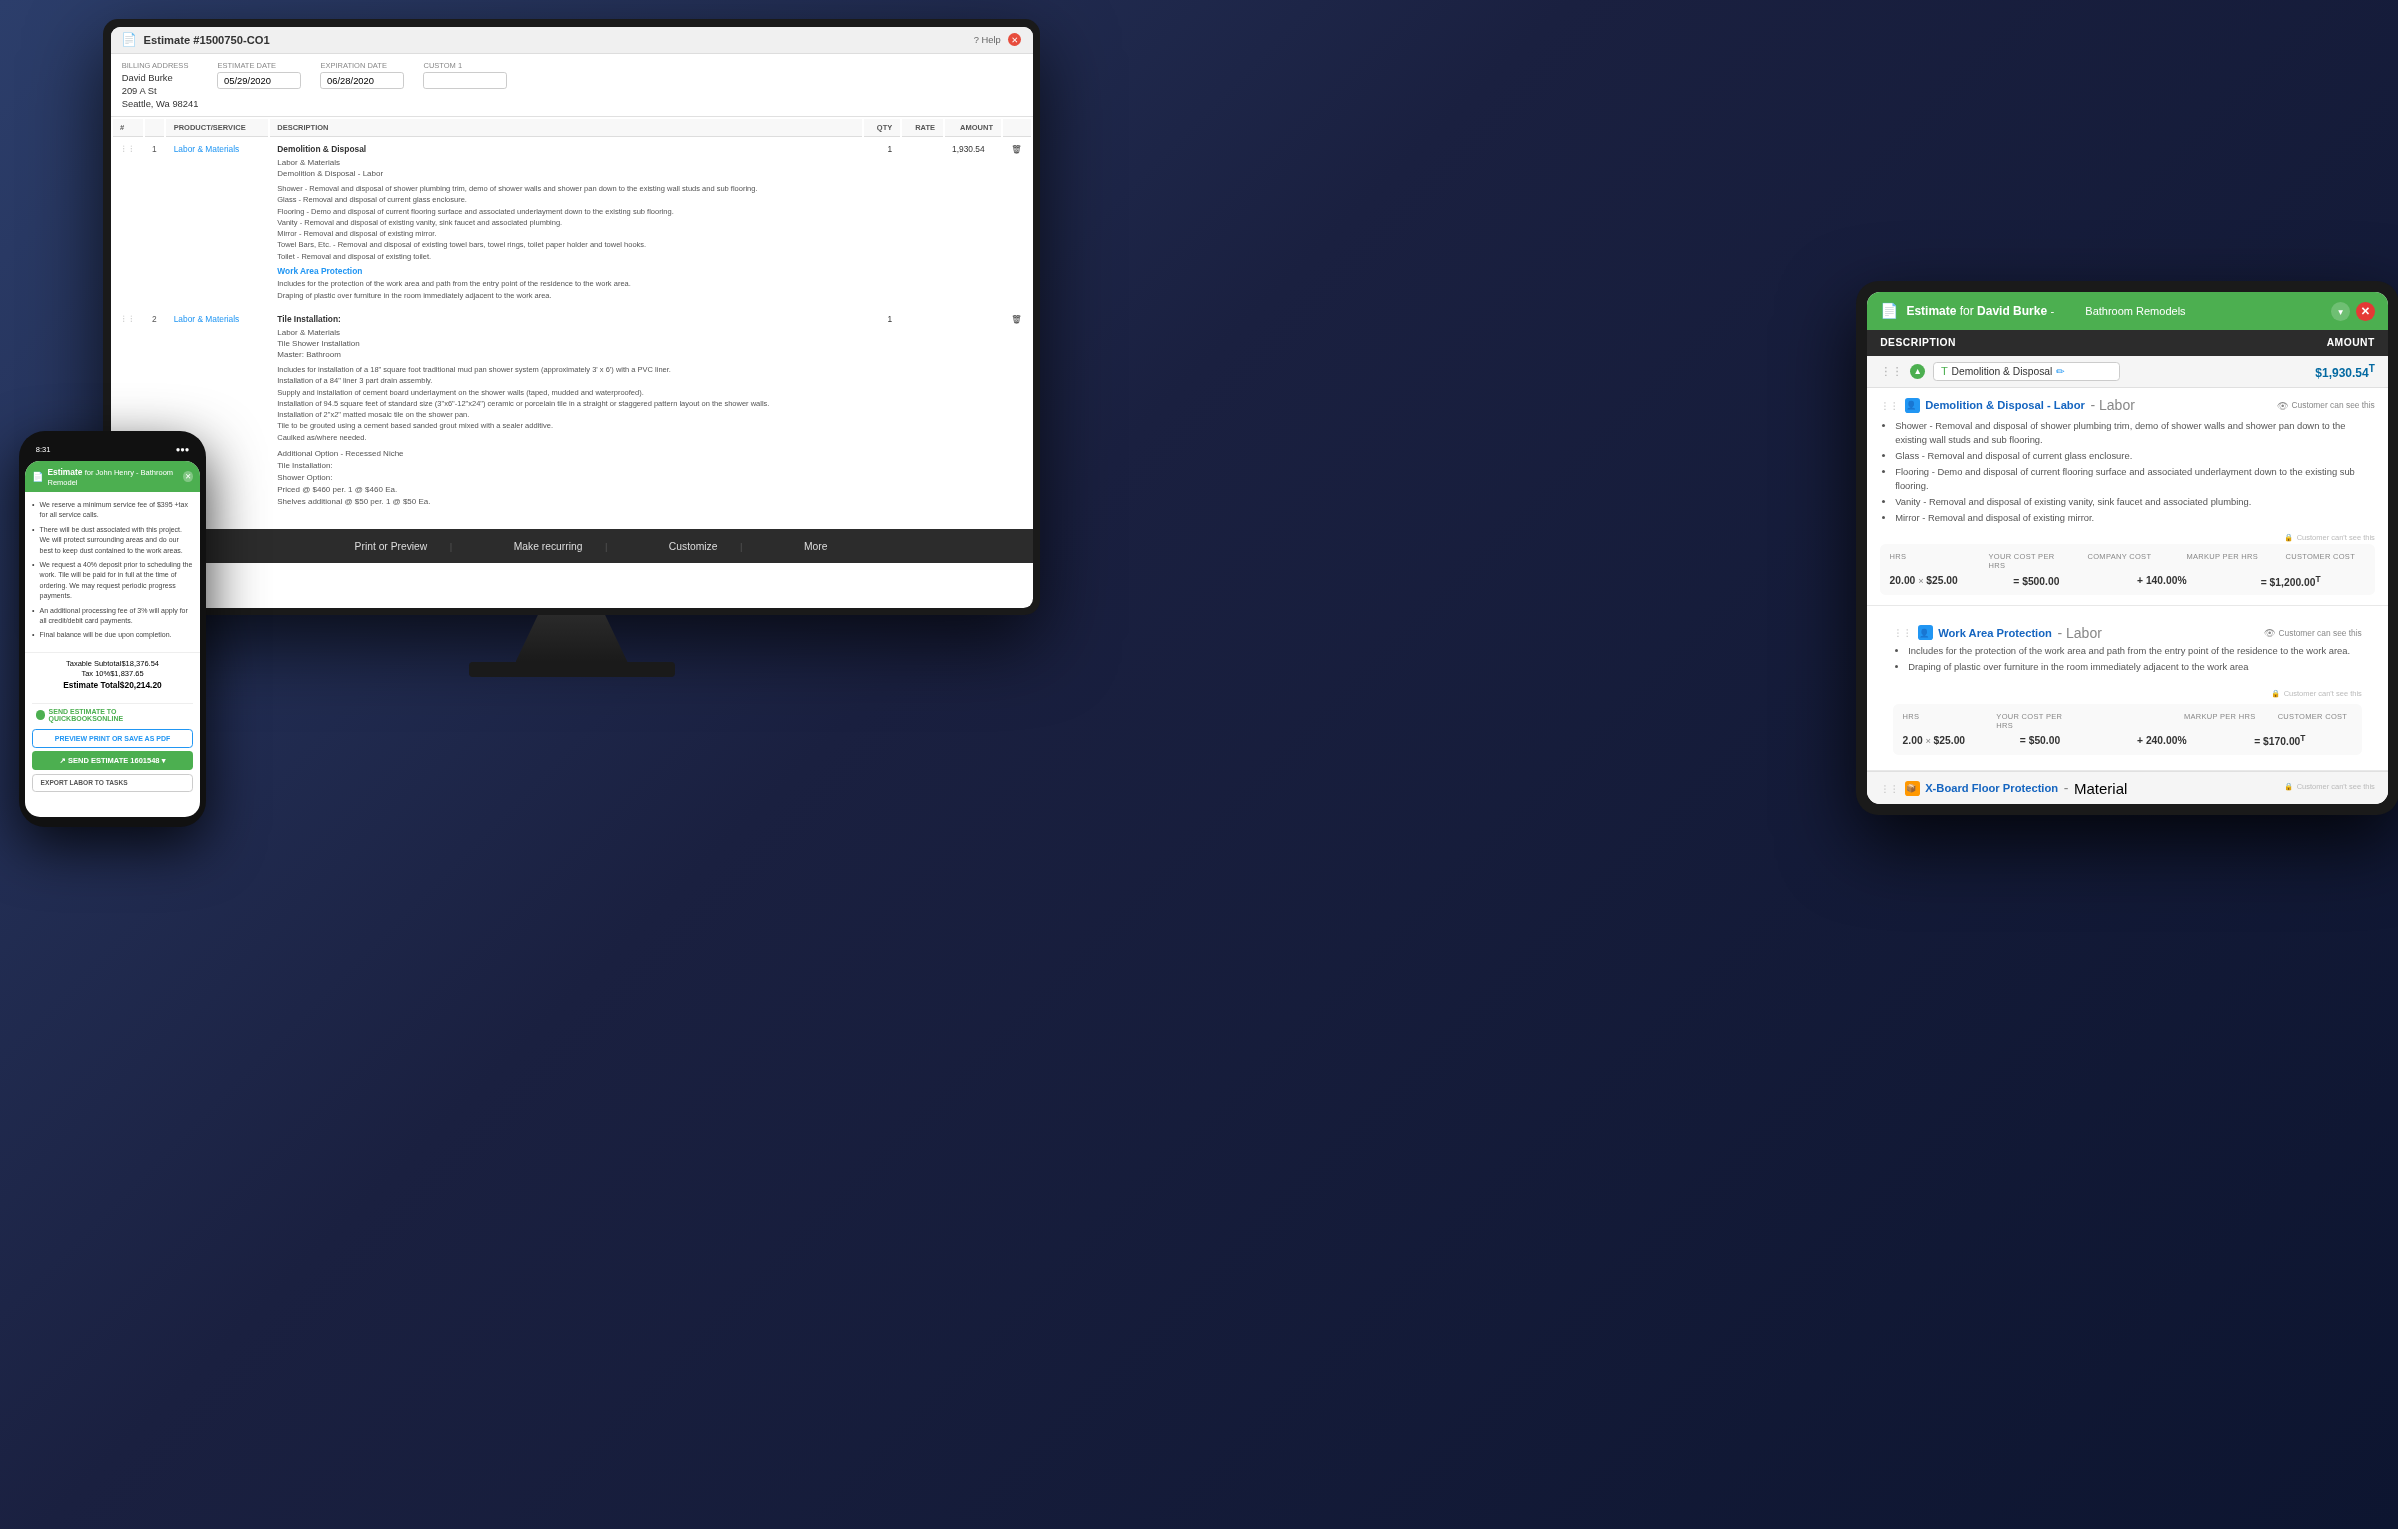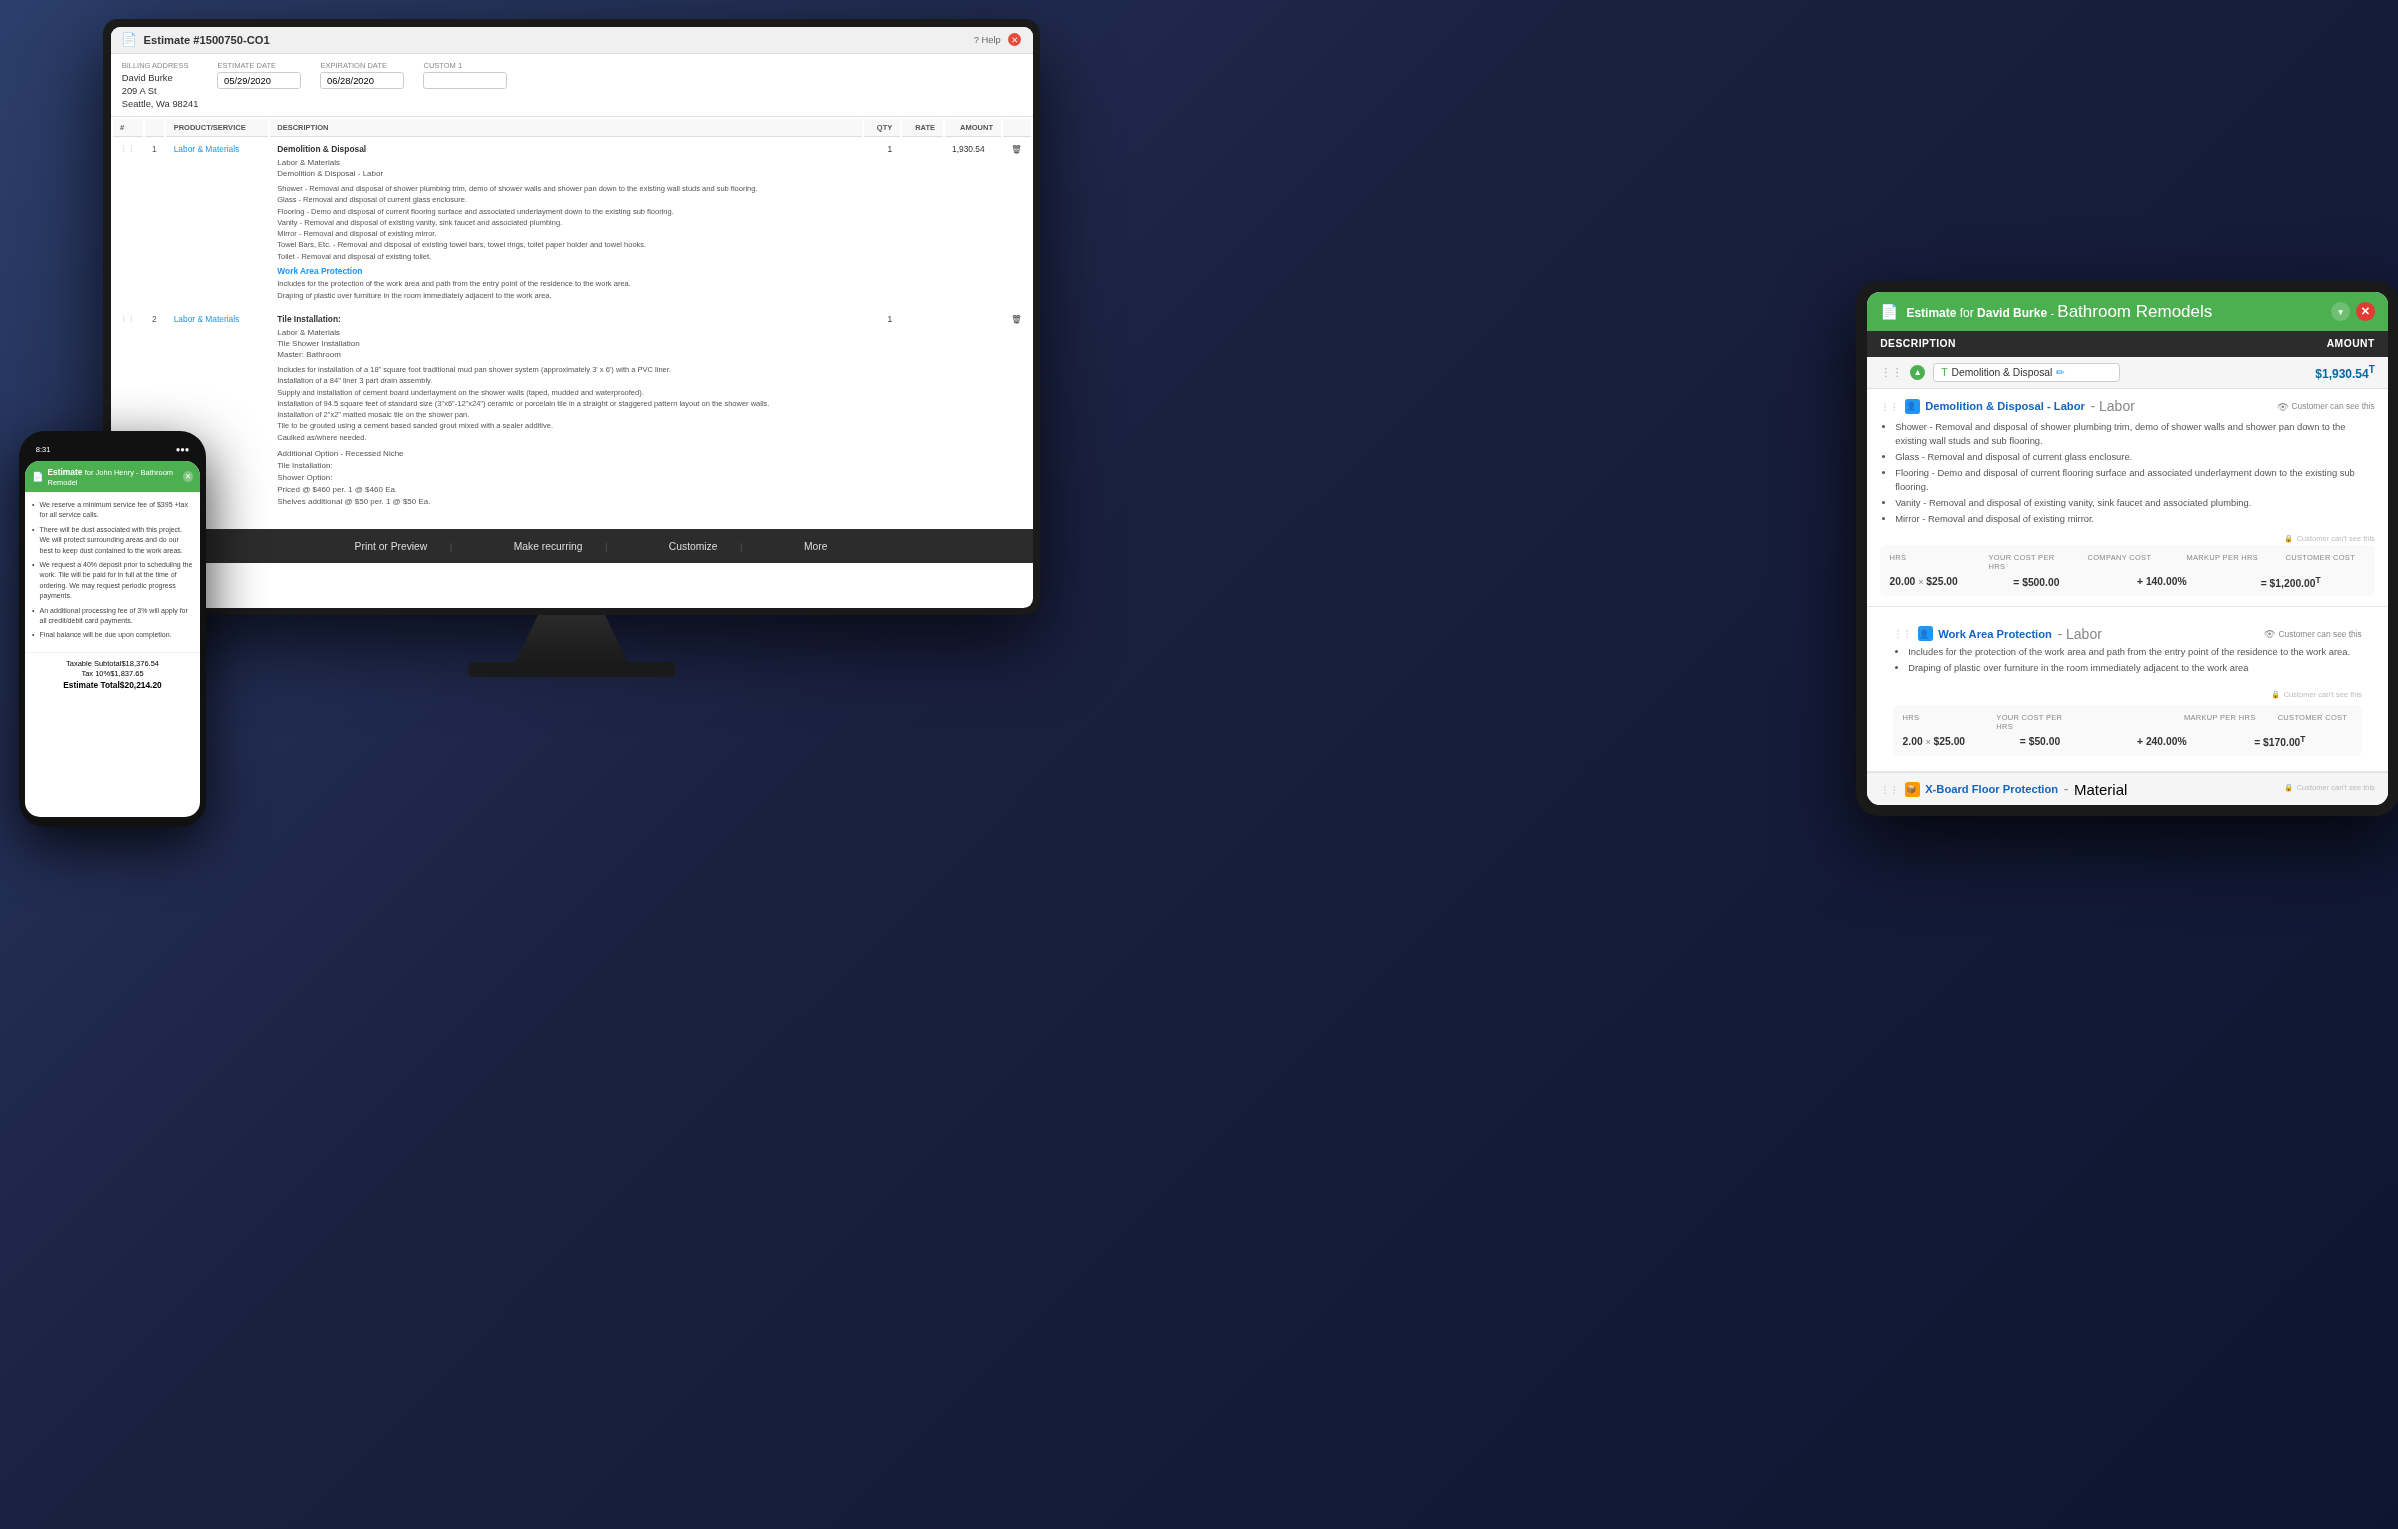--- a/index.html
+++ b/index.html
@@ -703,37 +703,50 @@
         <div class="phone-total-row">
           <span>Tax 10%</span>
           <span>$1,837.65</span>
         </div>
         <div class="phone-total-row phone-total-bold">
           <span>Estimate Total</span>
           <span>$20,214.20</span>
         </div>
       </div>
 
+      <div class="phone-actions">
+        <div class="phone-qbo">
+          <div class="qbo-dot"></div>
+          <span style="cursor:pointer;">SEND ESTIMATE TO QUICKBOOKSONLINE</span>
+        </div>
+        <div class="phone-action-btn btn-outline-blue">PREVIEW PRINT OR SAVE AS PDF</div>
+        <div class="phone-action-btn btn-green">
+          <span>↗ </span>
+          <span>SEND ESTIMATE 1601548</span>
+          <span> ▾</span>
+        </div>
+        <div class="phone-action-btn btn-outline-blue" style="font-size:6.6px; color:#555; border-color:#ccc; display:flex; align-items:center; gap:3.7px;">EXPORT LABOR TO TASKS</div>
+      </div>
     </div>
   </div>
 </div>
 
 <div class="tablet">
   <div class="tablet-body">
     <div class="tablet-screen">
 
       <div class="tablet-titlebar">
         <div style="display:flex; align-items:center; gap:7.5px;">
           <span style="font-size:15px;">📄</span>
           <span class="tablet-title">
             <span>Estimate</span>
             <span style="font-weight:normal;"> for </span>
             <span>David Burke</span>
             <span style="font-weight:normal; font-size:11.2px;"> - </span>
-            <span style="font-weight:normal; font-size:17px;">Bathroom Remodels</span>
+            <span style="font-weight:normal; font-size:11px;margin-left:28px;">Bathroom Remodels</span>
           </span>
         </div>
         <div style="display:flex; gap:5.6px; align-items:center;">
           <div class="tablet-expand">▾</div>
           <div class="tablet-close">✕</div>
         </div>
       </div>
 
       <div class="tablet-col-header">
         <span>DESCRIPTION</span>

